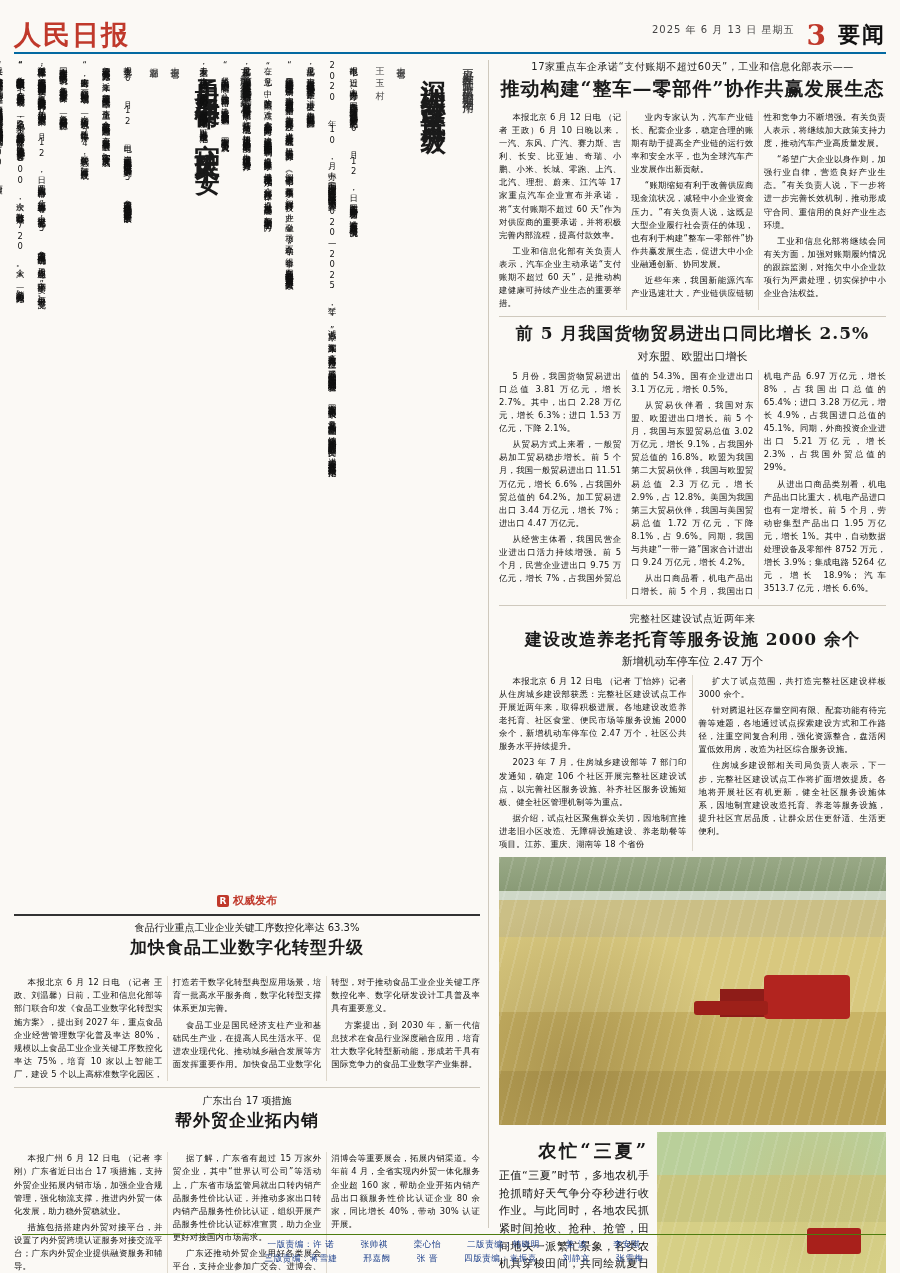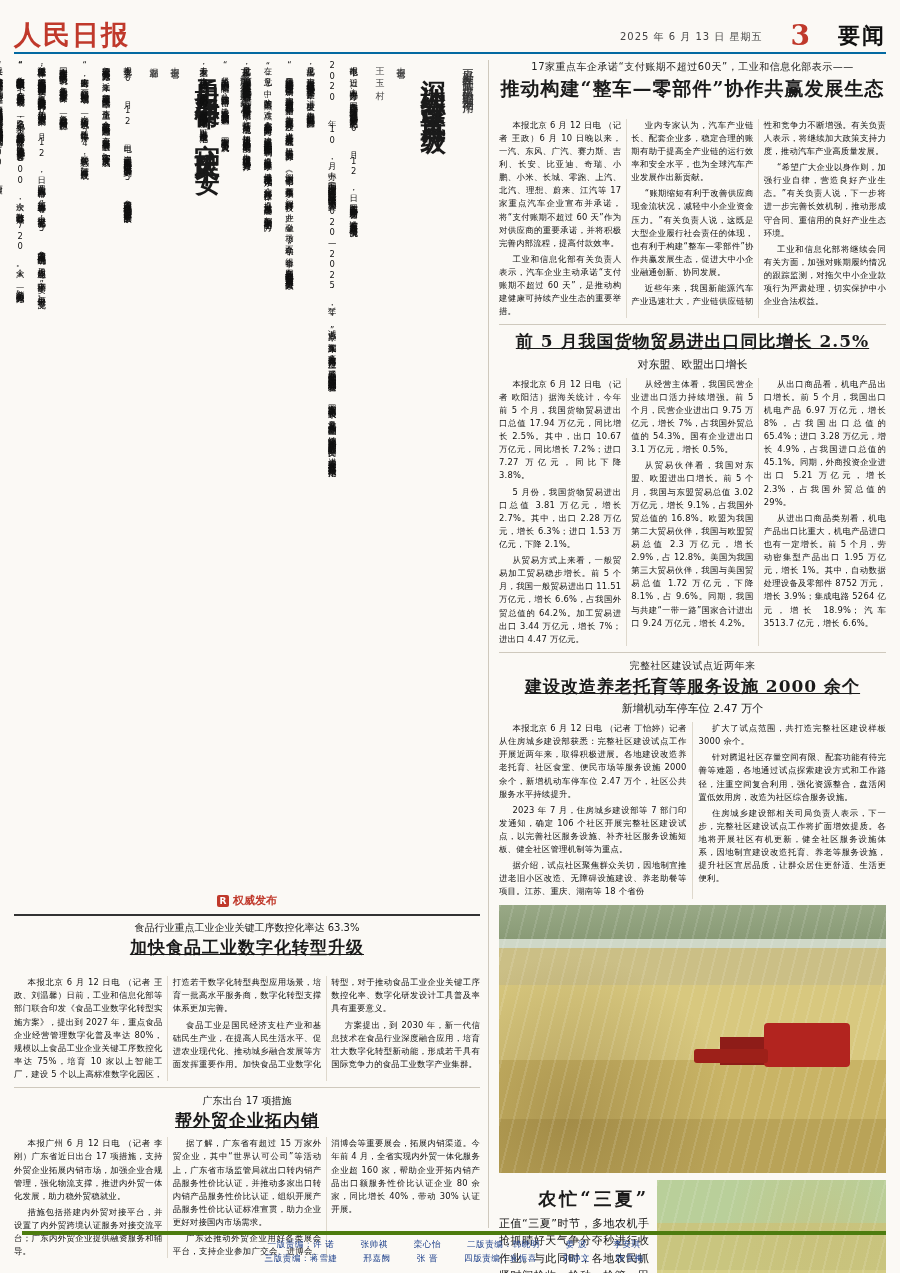--- a/index.html
+++ b/index.html
@@ -11,21 +11,21 @@
     color:#1a1a1a;
     overflow:hidden;
   }
   .page { position:relative; width:900px; height:1273px; padding:10px 14px; }
 
   
   .masthead { display:flex; align-items:flex-end; justify-content:space-between;
     border-bottom:2px solid #0369a1; padding-bottom:4px; height:44px; }
   .logo { font-size:27px; font-weight:bold; letter-spacing:2px; color:#c0392b;
     font-family:"DejaVu Serif", serif; line-height:1; }
-  .mast-right { display:flex; align-items:flex-end; gap:28px; }
+  .mast-right { display:flex; gap:12px; }
   .mast-date { font-size:10px; color:#444; padding-bottom:4px; letter-spacing:1px; }
   .page-no { font-size:28px; font-weight:bold; color:#c0392b; line-height:.9;
     font-family:"DejaVu Serif", serif; }
   .section-name { font-size:22px; font-weight:bold; color:#111; line-height:1;
     font-family:"DejaVu Serif", serif; letter-spacing:2px; padding-bottom:2px; }
 
   
   .body-grid { display:flex; gap:0; margin-top:6px; height:1168px; }
   .col-left { width:475px; padding-right:8px; border-right:1px solid #cfc9bd; }
   .col-right { width:397px; padding-left:10px; }
@@ -49,21 +49,21 @@
   .flow p { margin:0 0 3px 0; text-indent:1.6em; }
 
   .h-rule { border-top:1px solid #cfc9bd; margin:6px 0; }
   .h-rule-dbl { border-top:2px solid #333; margin:6px 0 5px; }
 
   
   .kicker { font-size:10px; text-align:center; color:#222; letter-spacing:.5px; margin-bottom:3px;}
   .head1 { font-family:"DejaVu Serif", serif; font-weight:bold; font-size:19px;
     text-align:center; letter-spacing:1px; line-height:1.25; }
   .head2 { font-family:"DejaVu Serif", serif; font-weight:bold; font-size:17px;
-    text-align:center; letter-spacing:1px; line-height:1.25;text-decoration:underline; }
+    text-align:center; letter-spacing:1px; line-height:1.25; }
   .subhead { font-size:11px; text-align:center; margin-top:4px; color:#222; }
   .two-col { column-count:2; column-gap:12px; column-rule:1px solid #ded8cc; }
   .three-col { column-count:3; column-gap:10px; column-rule:1px solid #ded8cc; }
 
   
   .badge-wrap { display:flex; justify-content:center; margin:5px 0 4px; }
   .badge { display:flex; align-items:center; gap:4px; font-size:11px;
     font-weight:bold; color:#c0392b; }
   .badge .sq { width:12px; height:12px; background:#c0392b; color:#fff;
     font-size:9px; display:flex; align-items:center; justify-content:center; border-radius:2px;}
@@ -90,21 +90,21 @@
     background:repeating-linear-gradient(104deg, rgba(255,255,255,.11) 0 2px, transparent 2px 13px); }
   .trees { position:absolute; left:0; right:0; top:0; height:34px;
     background:linear-gradient(#8fa07a, #7d9068); opacity:.85; }
 
   .cap-title { font-family:"DejaVu Serif", serif; font-weight:bold; font-size:18px;
     text-align:right; letter-spacing:3px; margin:7px 0 4px; }
   .cap-body { font-size:11px; line-height:1.6; text-align:justify; color:#111; }
 
   
   .footer { position:absolute; left:22px; right:14px; bottom:8px;
-    border-top:4px solid #4d7c0f; padding-top:4px; }
+    border-top:1px solid #4d7c0f; padding-top:4px; }
   .footer-row { display:flex; justify-content:center; gap:26px; font-size:8.6px;
     color:#1c3f8b; letter-spacing:.5px; }
   .footer-row + .footer-row { margin-top:2px; }
 
   .small-head { font-size:10px; text-align:center; color:#222; margin-bottom:2px;}
 </style>
 </head>
 <body>
 
 <div class="page">
@@ -172,48 +172,47 @@
       <div class="flow three-col" style="margin-top:18px">
           <p>本报北京 6 月 12 日电  （记者 王政、刘温馨）日前，工业和信息化部等部门联合印发《食品工业数字化转型实施方案》，提出到 2027 年，重点食品企业经营管理数字化普及率达 80%，规模以上食品工业企业关键工序数控化率达 75%，培育 10 家以上智能工厂，建设 5 个以上高标准数字化园区，打造若干数字化转型典型应用场景，培育一批高水平服务商，数字化转型支撑体系更加完善。</p>
           <p>食品工业是国民经济支柱产业和基础民生产业，在提高人民生活水平、促进农业现代化、推动城乡融合发展等方面发挥重要作用。加快食品工业数字化转型，对于推动食品工业企业关键工序数控化率、数字化研发设计工具普及率具有重要意义。</p>
           <p>方案提出，到 2030 年，新一代信息技术在食品行业深度融合应用，培育壮大数字化转型新动能，形成若干具有国际竞争力的食品工业数字产业集群。</p>
         </div>
 
       <div class="h-rule"></div>
 
       <div class="small-head">广东出台 17 项措施</div>
       <div class="head2">帮外贸企业拓内销</div>
-      <div class="flow three-col" style="margin-top:6px">
+      <div class="flow three-col" style="margin-top:21px">
           <p>本报广州 6 月 12 日电  （记者 李刚）广东省近日出台 17 项措施，支持外贸企业拓展内销市场，加强企业合规管理，强化物流支撑，推进内外贸一体化发展，助力稳外贸稳就业。</p>
           <p>措施包括搭建内外贸对接平台，并设置了内外贸跨境认证服务对接交流平台；广东内外贸企业提供融资服务和辅导。</p>
           <p>据了解，广东省有超过 15 万家外贸企业，其中“世界认可公司”等活动上，广东省市场监管局就出口转内销产品服务性价比认证，并推动多家出口转内销产品服务性价比认证，组织开展产品服务性价比认证标准宣贯，助力企业更好对接国内市场需求。</p>
           <p>广东还推动外贸企业用好各类展会平台，支持企业参加广交会、进博会、消博会等重要展会，拓展内销渠道。今年前 4 月，全省实现内外贸一体化服务企业超 160 家，帮助企业开拓内销产品出口额服务性价比认证企业 80 余家，同比增长 40%，带动 30% 认证开展。</p>
         </div>
     </div>
 
     <div class="col-right">
 
       <div class="kicker">17家重点车企承诺“支付账期不超过60天”，工业和信息化部表示——</div>
       <div class="head1">推动构建“整车—零部件”协作共赢发展生态</div>
-      <div class="flow three-col" style="margin-top:18px">
+      <div class="flow three-col" style="margin-top:10px">
           <p>本报北京 6 月 12 日电  （记者 王政）6 月 10 日晚以来，一汽、东风、广汽、赛力斯、吉利、长安、比亚迪、奇瑞、小鹏、小米、长城、零跑、上汽、北汽、理想、蔚来、江汽等 17 家重点汽车企业宣布并承诺，将“支付账期不超过 60 天”作为对供应商的重要承诺，并将积极完善内部流程，提高付款效率。</p>
           <p>工业和信息化部有关负责人表示，汽车企业主动承诺“支付账期不超过 60 天”，是推动构建健康可持续产业生态的重要举措。</p>
           <p>业内专家认为，汽车产业链长、配套企业多，稳定合理的账期有助于提高全产业链的运行效率和安全水平，也为全球汽车产业发展作出新贡献。</p>
           <p>“账期缩短有利于改善供应商现金流状况，减轻中小企业资金压力。”有关负责人说，这既是大型企业履行社会责任的体现，也有利于构建“整车—零部件”协作共赢发展生态，促进大中小企业融通创新、协同发展。</p>
           <p>近些年来，我国新能源汽车产业迅速壮大，产业链供应链韧性和竞争力不断增强。有关负责人表示，将继续加大政策支持力度，推动汽车产业高质量发展。</p>
           <p>“希望广大企业以身作则，加强行业自律，营造良好产业生态。”有关负责人说，下一步将进一步完善长效机制，推动形成守合同、重信用的良好产业生态环境。</p>
           <p>工业和信息化部将继续会同有关方面，加强对账期履约情况的跟踪监测，对拖欠中小企业款项行为严肃处理，切实保护中小企业合法权益。</p>
         </div>
 
       <div class="h-rule"></div>
 
       <div class="head2">前 5 月我国货物贸易进出口同比增长 2.5%</div>
       <div class="subhead">对东盟、欧盟出口增长</div>
       <div class="flow three-col" style="margin-top:6px">
-          <p>本报北京 6 月 12 日电  （记者 欧阳洁）据海关统计，今年前 5 个月，我国货物贸易进出口总值 17.94 万亿元，同比增长 2.5%。其中，出口 10.67 万亿元，同比增长 7.2%；进口 7.27 万亿元，同比下降 3.8%。</p>
           <p>5 月份，我国货物贸易进出口总值 3.81 万亿元，增长 2.7%。其中，出口 2.28 万亿元，增长 6.3%；进口 1.53 万亿元，下降 2.1%。</p>
           <p>从贸易方式上来看，一般贸易加工贸易稳步增长。前 5 个月，我国一般贸易进出口 11.51 万亿元，增长 6.6%，占我国外贸总值的 64.2%。加工贸易进出口 3.44 万亿元，增长 7%；进出口 4.47 万亿元。</p>
           <p>从经营主体看，我国民营企业进出口活力持续增强。前 5 个月，民营企业进出口 9.75 万亿元，增长 7%，占我国外贸总值的 54.3%。国有企业进出口 3.1 万亿元，增长 0.5%。</p>
           <p>从贸易伙伴看，我国对东盟、欧盟进出口增长。前 5 个月，我国与东盟贸易总值 3.02 万亿元，增长 9.1%，占我国外贸总值的 16.8%。欧盟为我国第二大贸易伙伴，我国与欧盟贸易总值 2.3 万亿元，增长 2.9%，占 12.8%。美国为我国第三大贸易伙伴，我国与美国贸易总值 1.72 万亿元，下降 8.1%，占 9.6%。同期，我国与共建“一带一路”国家合计进出口 9.24 万亿元，增长 4.2%。</p>
           <p>从出口商品看，机电产品出口增长。前 5 个月，我国出口机电产品 6.97 万亿元，增长 8%，占我国出口总值的 65.4%；进口 3.28 万亿元，增长 4.9%，占我国进口总值的 45.1%。同期，外商投资企业进出口 5.21 万亿元，增长 2.3%，占我国外贸总值的 29%。</p>
           <p>从进出口商品类别看，机电产品出口比重大，机电产品进口也有一定增长。前 5 个月，劳动密集型产品出口 1.95 万亿元，增长 1%。其中，自动数据处理设备及零部件 8752 万元，增长 3.9%；集成电路 5264 亿元，增长 18.9%；汽车 3513.7 亿元，增长 6.6%。</p>
         </div>
 
       <div class="h-rule"></div>
 

